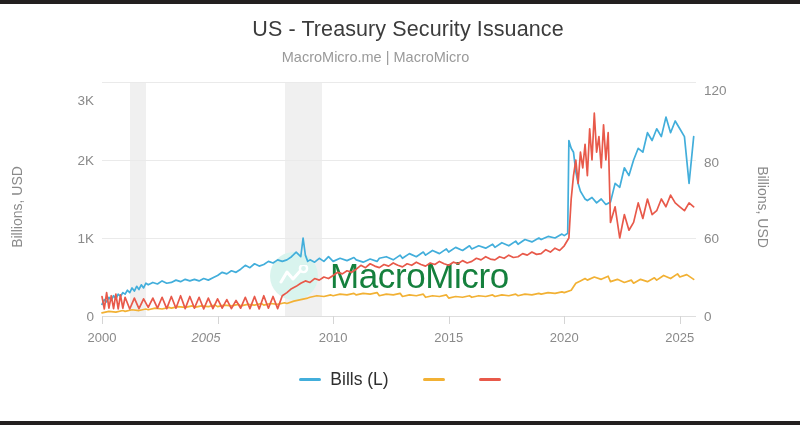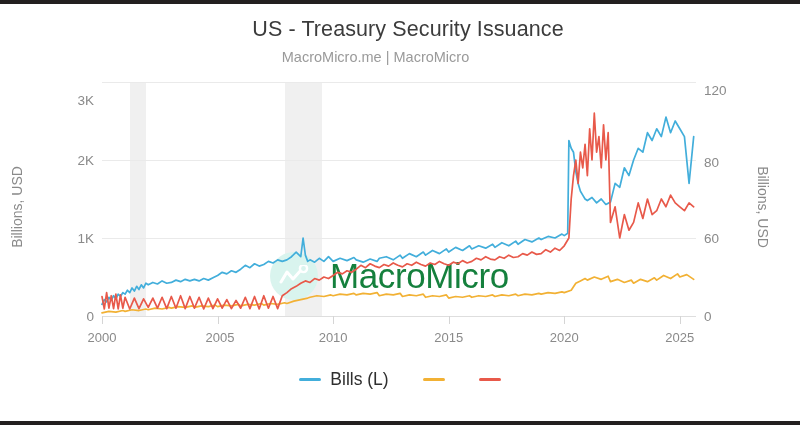--- a/index.html
+++ b/index.html
@@ -249,21 +249,21 @@
         <polyline points="0.00,230.88 6.93,229.32 13.87,230.10 20.80,228.54 23.11,229.32 30.05,227.76 36.98,228.54 43.91,226.98 46.23,227.76 53.16,226.20 60.09,226.98 67.03,225.42 69.34,226.20 76.27,224.64 83.21,225.42 90.14,223.86 92.45,225.42 99.39,223.86 106.32,224.64 113.25,223.08 115.56,224.64 122.50,223.08 129.43,223.86 136.37,222.30 138.68,223.86 145.61,222.30 152.54,223.08 159.48,221.52 161.79,223.08 168.72,221.52 175.66,222.30 182.59,220.74 184.90,221.52 191.84,219.18 198.77,217.62 205.70,216.06 208.02,215.28 214.95,213.72 221.88,214.50 228.82,212.94 231.13,213.72 238.06,212.16 245.00,212.94 251.93,211.38 254.24,212.94 261.18,211.38 268.11,212.16 275.04,210.60 277.35,213.72 284.29,212.16 291.22,212.94 298.16,211.38 300.47,214.50 307.40,212.94 314.33,213.72 321.27,212.16 323.58,215.28 330.51,213.72 337.45,214.50 344.38,212.94 346.69,216.06 353.63,214.50 360.56,215.28 367.49,213.72 369.81,215.28 376.74,213.72 383.67,214.50 390.61,212.94 392.92,214.50 399.85,212.94 406.79,213.72 413.72,212.16 416.03,213.72 422.96,212.16 429.90,212.94 436.83,211.38 439.14,212.16 446.08,210.60 453.01,211.38 459.95,209.82 462.26,210.60 469.19,208.26 473.81,201.24 478.44,198.90 483.06,196.56 485.37,198.12 492.30,195.00 499.24,197.34 506.17,194.22 508.48,199.68 515.42,197.34 522.35,200.46 529.28,198.12 531.60,201.24 538.53,197.34 545.46,199.68 552.40,195.78 554.71,198.12 561.64,193.44 568.58,196.56 575.51,191.88 577.82,195.00 584.75,192.66 591.69,197.34" fill="none" stroke="#f2b134" stroke-width="1.7" stroke-linejoin="round" stroke-linecap="round"></polyline>
         <polyline points="0.00,214.50 2.31,226.98 4.62,210.60 6.93,226.20 9.25,213.72 11.56,226.59 13.87,212.16 16.18,226.98 18.49,212.94 20.80,226.20 23.11,215.28 27.74,226.98 32.36,216.06 36.98,226.59 41.60,216.84 46.23,225.42 50.85,216.06 55.47,226.20 60.09,215.28 64.72,226.59 69.34,214.50 73.96,226.20 78.58,213.72 83.21,226.59 87.83,214.50 92.45,226.20 97.07,215.28 101.70,226.98 106.32,216.06 110.94,226.59 115.56,216.84 120.19,226.20 124.81,217.62 129.43,226.59 134.05,218.40 138.68,226.20 143.30,215.28 147.92,226.59 152.54,214.50 157.17,226.98 161.79,213.72 166.41,226.20 171.04,214.50 175.66,226.59 180.28,213.72 184.90,210.60 189.53,206.70 194.15,204.36 198.77,201.24 203.39,198.90 208.02,200.46 212.64,196.56 217.26,198.12 221.88,195.00 226.51,196.56 231.13,193.44 235.75,190.32 240.37,191.88 245.00,188.76 249.62,190.32 254.24,187.20 258.86,183.30 263.49,185.64 268.11,181.74 272.73,184.08 277.35,185.64 281.98,182.52 286.60,184.08 291.22,180.96 295.84,183.30 300.47,184.86 305.09,181.74 309.71,183.30 314.33,180.18 318.96,182.52 323.58,184.08 328.20,180.96 332.82,182.52 337.45,179.40 342.07,181.74 346.69,183.30 351.32,180.18 355.94,181.74 360.56,178.62 365.18,180.96 369.81,179.40 374.43,176.28 379.05,177.84 383.67,174.72 388.30,177.06 392.92,177.84 397.54,174.72 402.16,176.28 406.79,173.16 411.41,175.50 416.03,174.72 420.65,171.60 425.28,173.16 429.90,170.04 434.52,172.38 439.14,171.60 443.77,167.70 448.39,170.04 453.01,166.14 457.63,168.48 462.26,163.80 466.88,156.00 469.19,117.00 471.50,93.60 473.81,78.00 476.12,101.40 478.44,70.20 480.75,85.80 483.06,62.40 485.37,93.60 487.68,46.80 489.99,78.00 492.30,31.20 494.61,70.20 496.93,54.60 499.24,85.80 501.55,42.90 503.86,78.00 506.17,50.70 508.48,140.40 513.11,124.80 517.73,156.00 522.35,132.60 526.97,148.20 531.60,140.40 536.22,120.90 540.84,136.50 545.46,117.00 550.09,132.60 554.71,128.70 559.33,117.00 563.95,124.80 568.58,113.10 573.20,120.90 577.82,124.80 582.44,128.70 587.07,120.90 591.69,124.80" fill="none" stroke="#e8594a" stroke-width="1.7" stroke-linejoin="round" stroke-linecap="round"></polyline>
       </svg>
   </div>
 
   <div id="axis-baseline"></div>
   <div id="x-ticks">
       <div class="x-tick-mark" style="left: 0px;"></div>
       <div class="x-tick" style="left: 0px;">2000</div>
       <div class="x-tick-mark" style="left: 115.564px;"></div>
-      <div class="x-tick" style="left: 118px;">2005</div>
+      <div class="x-tick" style="left: 104px; font-style: italic;">2005</div>
       <div class="x-tick-mark" style="left: 231.128px;"></div>
       <div class="x-tick" style="left: 231.128px;">2010</div>
       <div class="x-tick-mark" style="left: 346.693px;"></div>
       <div class="x-tick" style="left: 346.693px;">2015</div>
       <div class="x-tick-mark" style="left: 462.257px;"></div>
       <div class="x-tick" style="left: 462.257px;">2020</div>
       <div class="x-tick-mark" style="left: 577.821px;"></div>
       <div class="x-tick" style="left: 577.821px;">2025</div>
     </div>
 

